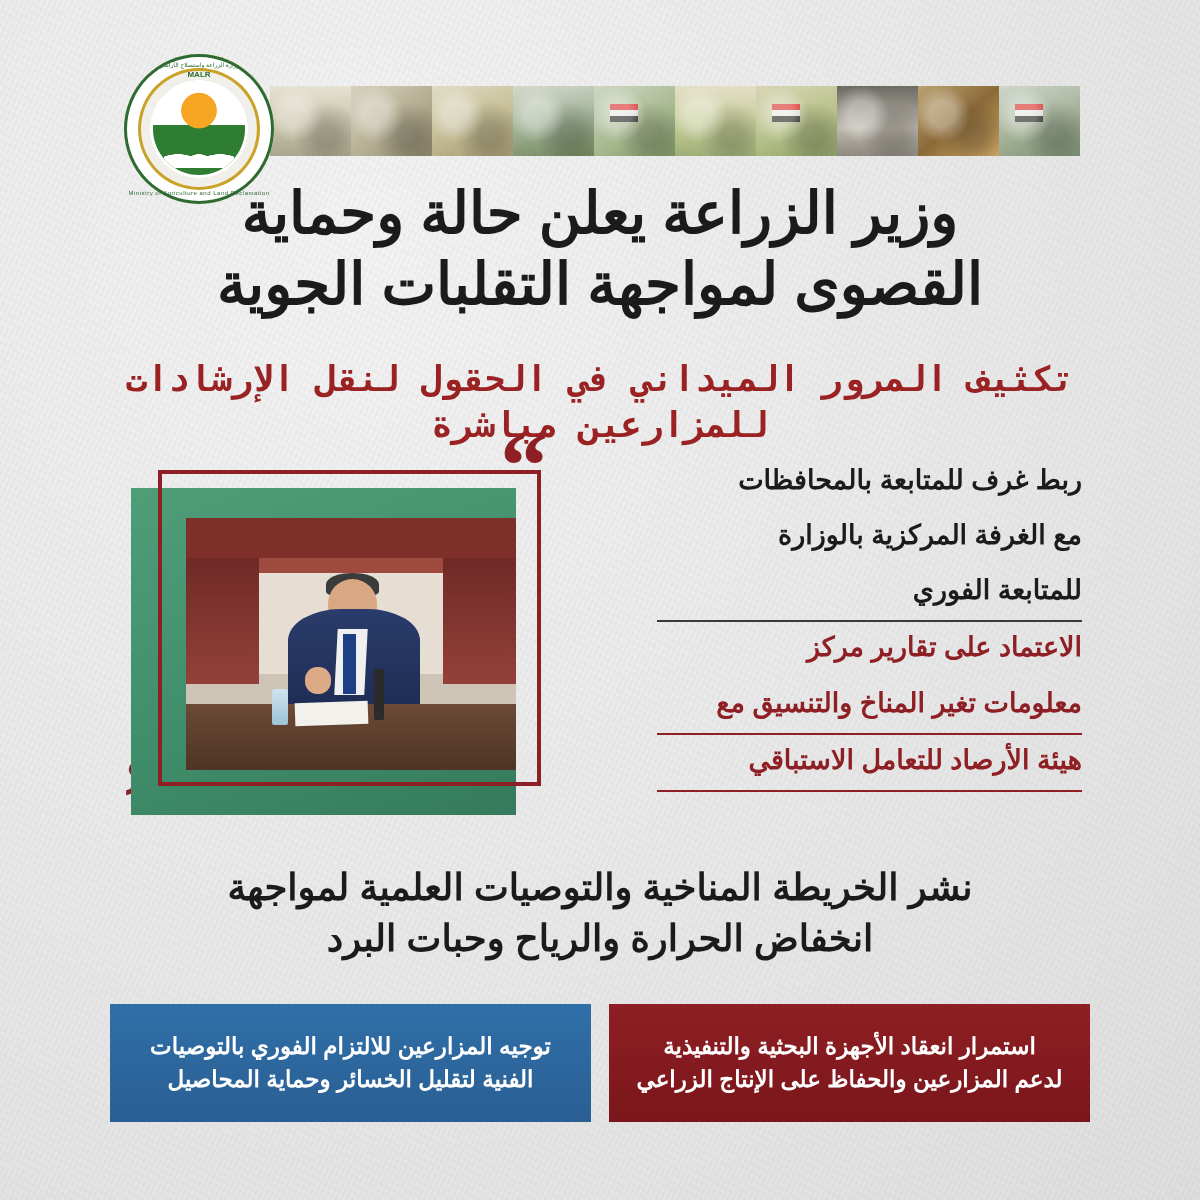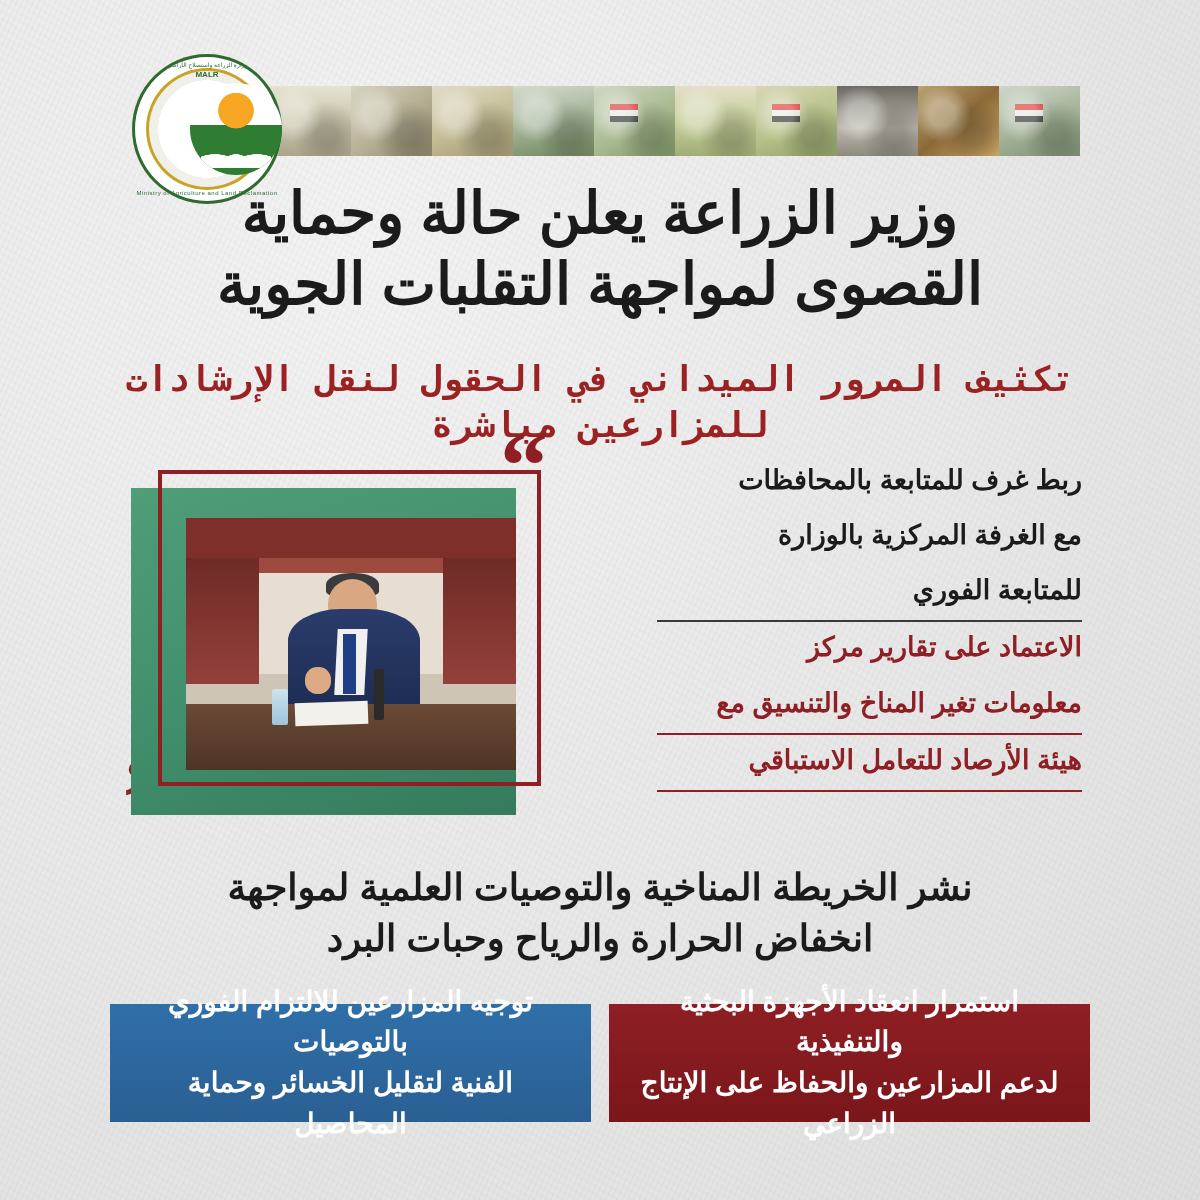--- a/index.html
+++ b/index.html
@@ -79,29 +79,30 @@
     width: 34%;
     height: 26%;
     background: linear-gradient(#d92020 33%, #f2f2f2 33% 66%, #111 66%);
     opacity: .85;
   }
 
   
   .logo {
     position: absolute;
     top: -32px;
-    left: 12px;
+    left: 4px;
     width: 150px;
     height: 150px;
     border-radius: 50%;
     background:
       radial-gradient(circle at 50% 50%, #ffffff 0 46%, #f0efe9 46% 62%, #ffffff 62% 100%);
     box-shadow: inset 0 0 0 3px #2e6b33, inset 0 0 0 14px #ffffff, inset 0 0 0 17px #c9a227;
     display: flex;
     align-items: center;
+    justify-content: center;
   }
   .logo .inner {
     width: 92px;
     height: 92px;
     border-radius: 50%;
     background:
       radial-gradient(circle at 50% 30%, #f6a623 0 22%, rgba(246,166,35,0) 23%),
       linear-gradient(#ffffff 0 46%, #2e7d32 46% 100%);
     position: relative;
     overflow: hidden;
@@ -379,21 +380,21 @@
     flex-direction: row;
   }
   .fbox {
     flex: 1 1 0;
     display: flex;
     align-items: center;
     justify-content: center;
     text-align: center;
     color: #ffffff;
     font-weight: bold;
-    font-size: 28px;
+    font-size: 23px;
     line-height: 1.45;
     padding: 10px 18px;
     box-sizing: border-box;
   }
   .fbox.red {
     background: linear-gradient(180deg,#8e1f24,#7a161b);
     align-items: center;
   }
   .fbox.blue {
     background: linear-gradient(180deg,#2f6fa8,#2a5f93);

